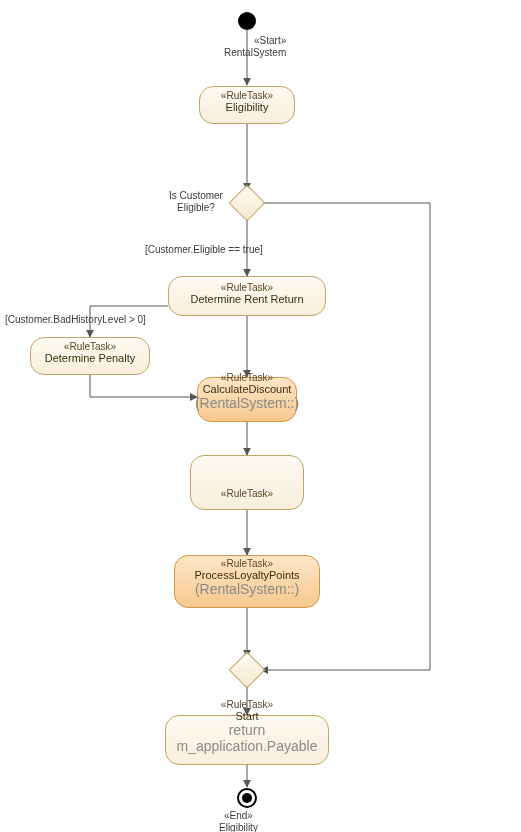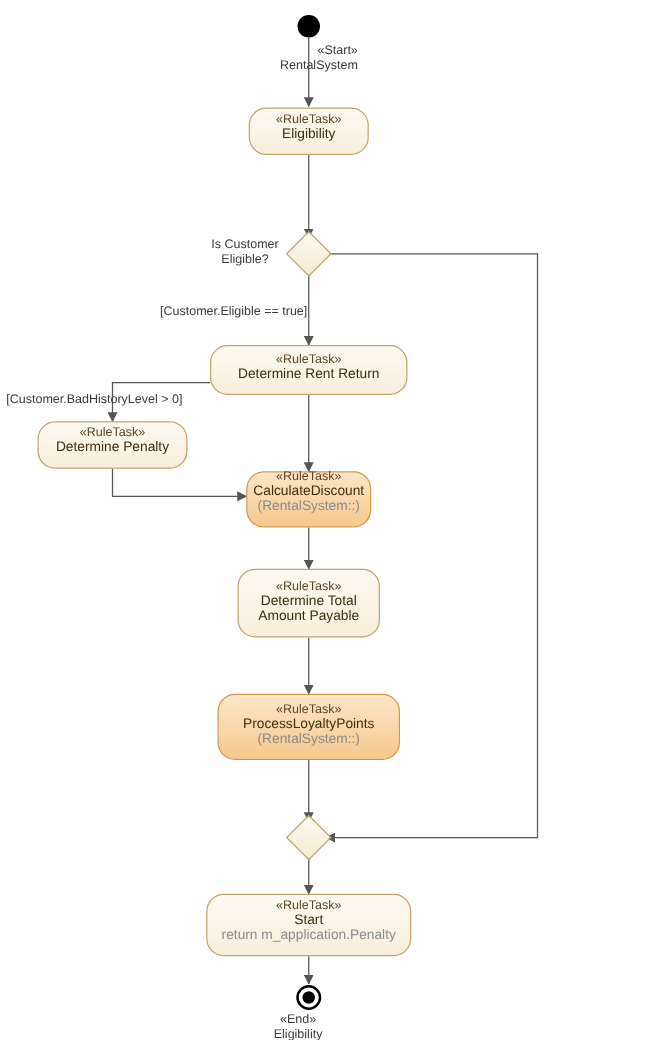--- a/index.html
+++ b/index.html
@@ -2,21 +2,21 @@
 <html><head>
 <meta charset="utf-8">
 <style>
   *{box-sizing:border-box;margin:0;padding:0}
   body{font-family:"Segoe UI",Tahoma,sans-serif;background:#fff;width:521px;height:832px;position:relative;font-size:11px}
   .node{position:absolute;border-radius:14px;text-align:center;display:flex;flex-direction:column;justify-content:flex-end;align-items:center;padding:10px 10px}
   .rt-light{background:linear-gradient(180deg,#fdfaf2,#f8eedb);border:1px solid #c2a368}
   .rt-orange{background:linear-gradient(180deg,#fde6c7,#f6c88e);border:1px solid #d19646}
   .stereo{color:#5b4627;font-size:10px}
   .title{font-weight:400;color:#3d2d10;font-size:11px}
-  .sub{color:#8a8a8a;font-size:11px}
+  .sub{color:#8a8a8a;font-size:14px}
   .label{position:absolute;font-size:10px;color:#3a3a3a;line-height:1.2}
   .diamond{position:absolute;width:26px;height:26px;transform:rotate(45deg);background:linear-gradient(135deg,#fdfaf2,#f6e9d0);border:1px solid #c2a368}
   .start-solid{position:absolute;width:18px;height:18px;border-radius:50%;background:#000}
   .end-outer{position:absolute;width:20px;height:20px;border:2px solid #000;border-radius:50%;display:flex;align-items:center;justify-content:center}
   .end-inner{width:10px;height:10px;border-radius:50%;background:#000}
   svg{position:absolute;top:0;left:0;pointer-events:none}
 </style>
 </head>
 <body>
 
@@ -48,21 +48,21 @@
 </div>
 
 <div class="node rt-light" style="left:199px;top:86px;width:96px;height:38px">
   <div class="stereo">«RuleTask»</div>
   <div class="title">Eligibility</div>
 </div>
 
 <div class="diamond" style="left:234px;top:190px"></div>
 <div class="label" style="left:165px;top:190px;width:62px;text-align:center">Is Customer
 Eligible?</div>
-<div class="label" style="left:128px;top:244px">[Customer.Eligible == true]</div>
+<div class="label" style="left:145px;top:244px">[Customer.Eligible == true]</div>
 
 <div class="node rt-light" style="left:168px;top:276px;width:158px;height:40px">
   <div class="stereo">«RuleTask»</div>
   <div class="title">Determine Rent Return</div>
 </div>
 
 <div class="label" style="left:5px;top:314px">[Customer.BadHistoryLevel &gt; 0]</div>
 
 <div class="node rt-light" style="left:30px;top:337px;width:120px;height:38px">
   <div class="stereo">«RuleTask»</div>
@@ -70,36 +70,34 @@
 </div>
 
 <div class="node rt-orange" style="left:197px;top:377px;width:100px;height:45px">
   <div class="stereo">«RuleTask»</div>
   <div class="title">CalculateDiscount</div>
   <div class="sub">(RentalSystem::)</div>
 </div>
 
 <div class="node rt-light" style="left:190px;top:455px;width:114px;height:55px">
   <div class="stereo">«RuleTask»</div>
-  <div class="title" style="white-space:pre-line">Determine Total
-Amount Payable</div>
 </div>
 
 <div class="node rt-orange" style="left:174px;top:555px;width:146px;height:53px">
   <div class="stereo">«RuleTask»</div>
   <div class="title">ProcessLoyaltyPoints</div>
   <div class="sub">(RentalSystem::)</div>
 </div>
 
 <div class="diamond" style="left:234px;top:657px"></div>
 
 <div class="node rt-light" style="left:165px;top:715px;width:164px;height:50px">
   <div class="stereo">«RuleTask»</div>
   <div class="title">Start</div>
-  <div class="sub">return m_application.Penalty</div>
+  <div class="sub">return m_application.Payable</div>
 </div>
 
 <div class="end-outer" style="left:237px;top:788px">
     <div class="end-inner"></div>
   </div>
 <div class="label" style="left:219px;top:810px;text-align:center">
   <span>«End»</span><br><span>Eligibility</span>
 </div>
 
 </body></html>

